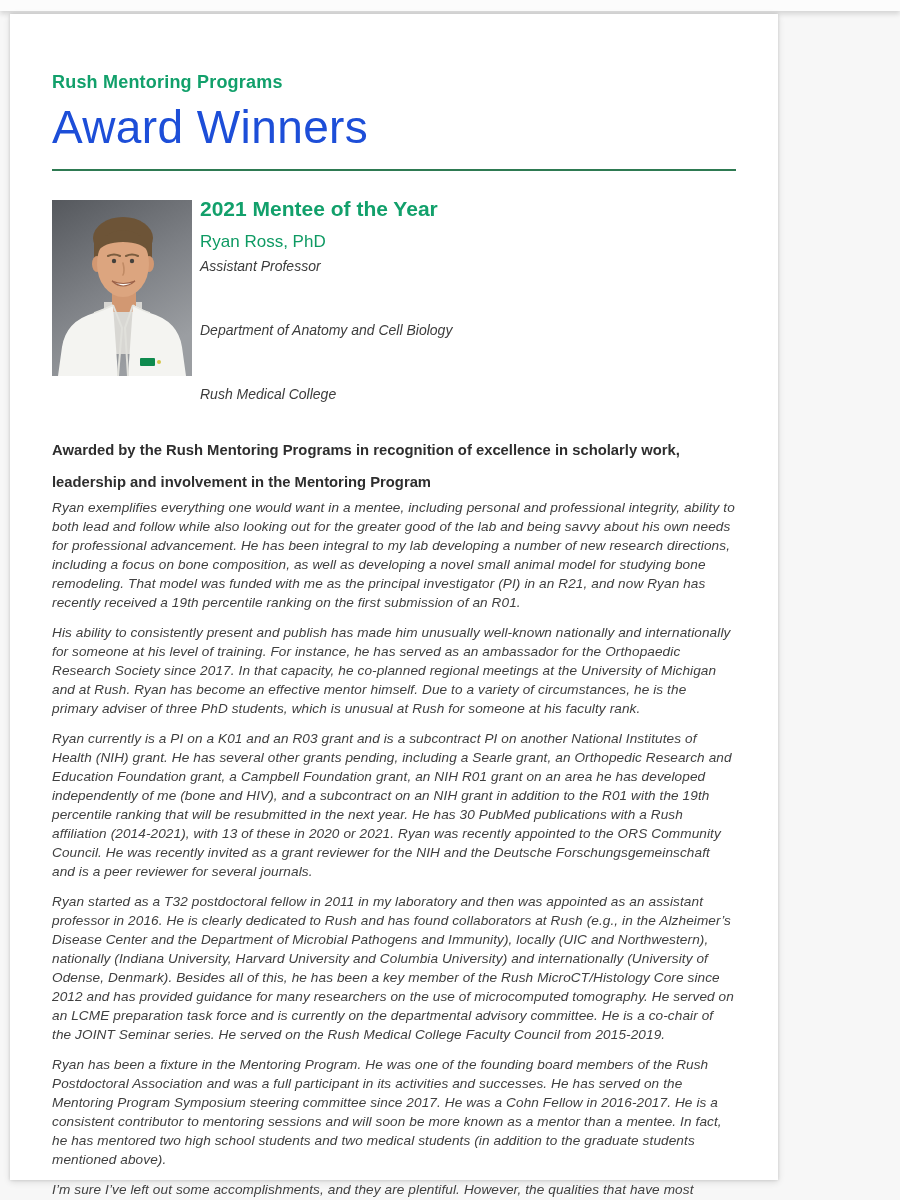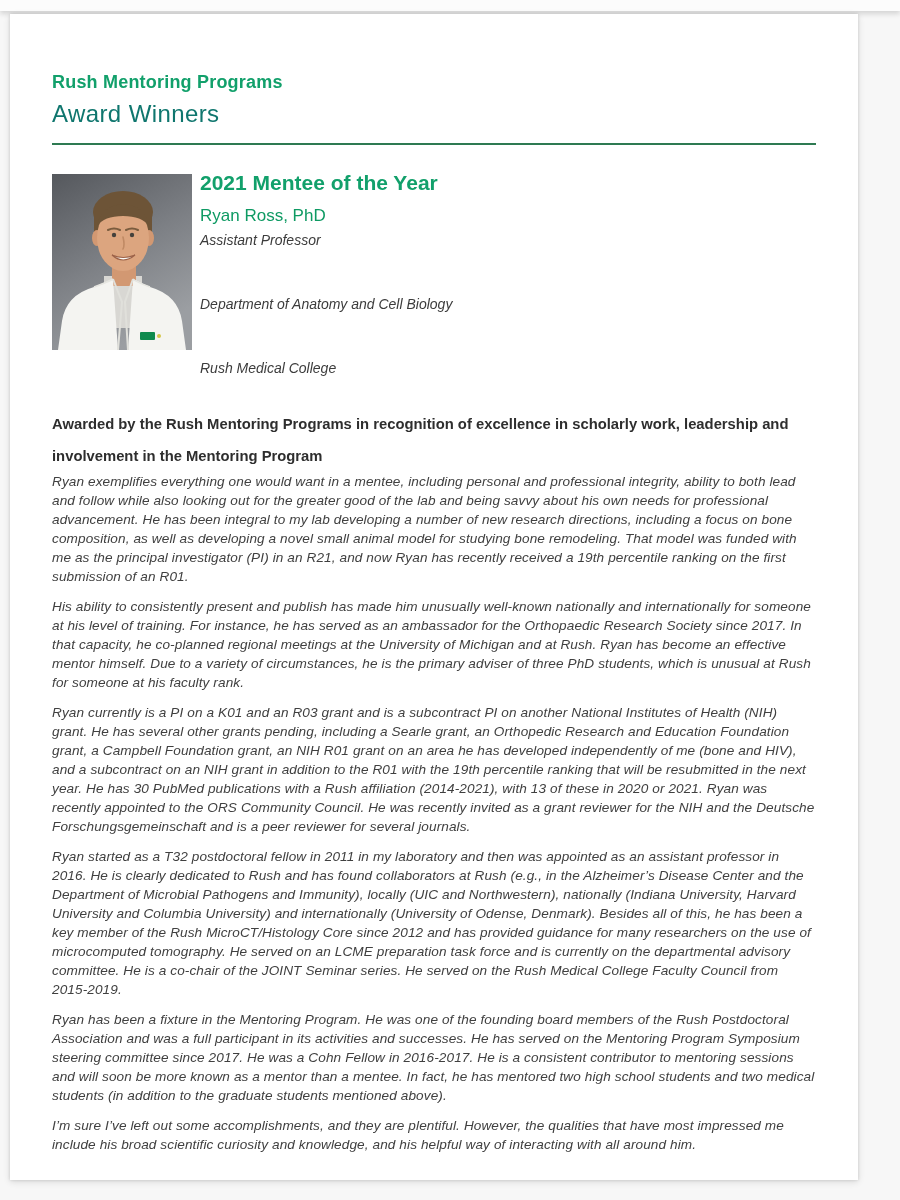--- a/index.html
+++ b/index.html
@@ -15,33 +15,33 @@
     overflow: hidden;
   }
   .prev-page-edge {
     position: absolute; top: -6px; left: 0; right: 0;
     height: 17px;
     background: #fcfcfc;
     box-shadow: 0 3px 5px rgba(0,0,0,0.14);
   }
   .page {
     position: absolute; left: 10px; top: 14px;
-    width: 848px; height: 1166px;
+    width: 768px; height: 1166px;
     background: #ffffff;
     box-shadow: 0 0 3px rgba(0,0,0,0.14), 0 2px 7px rgba(0,0,0,0.12);
     padding: 58px 42px 0 42px;
   }
   .eyebrow {
     font-size: 18px; font-weight: 700;
     color: #12A06B; letter-spacing: 0.2px;
   }
   .page-title {
     margin: 7px 0 0 0;
-    font-size: 24px; font-weight: 400;
-    color: #0f766e; letter-spacing: 0.4px;
+    font-size: 46px; font-weight: 400;
+    color: #1d4ed8; letter-spacing: 0.4px;
   }
   .rule {
     border: none; border-top: 2px solid #2E7A52;
     margin: 15px 0 0 0;
   }
   .award-card {
     display: flex; gap: 8px;
     margin-top: 29px;
   }
   .photo {

